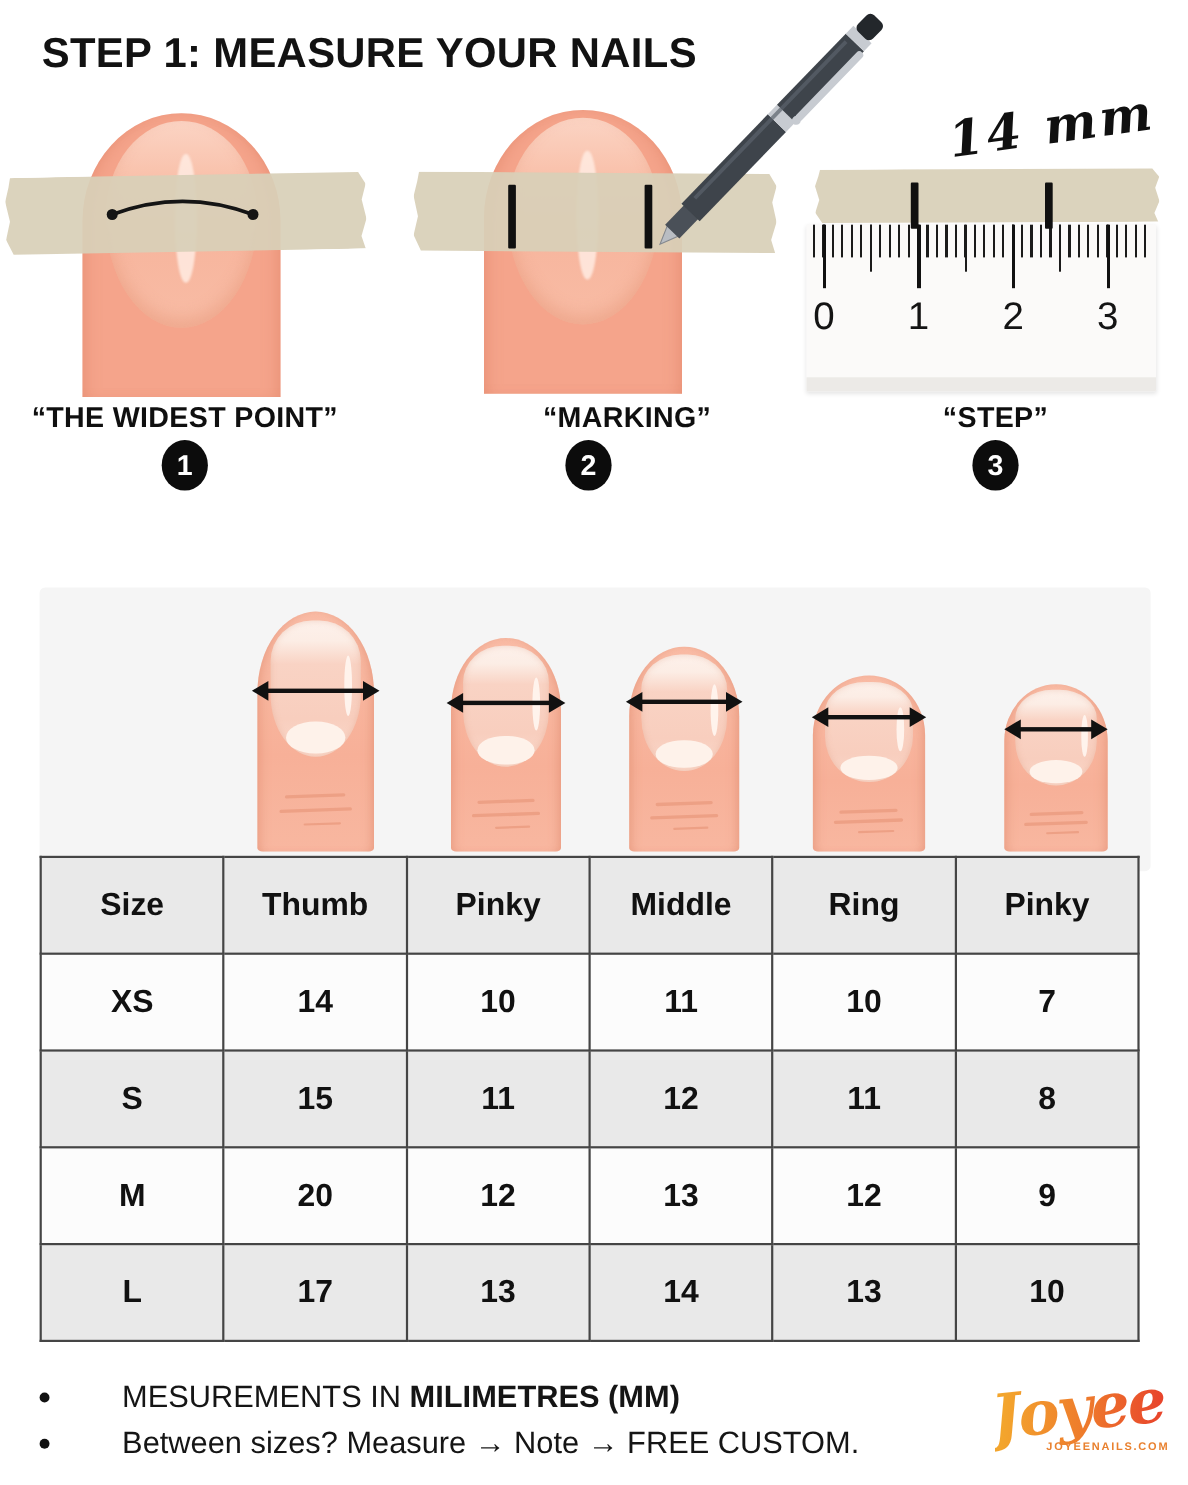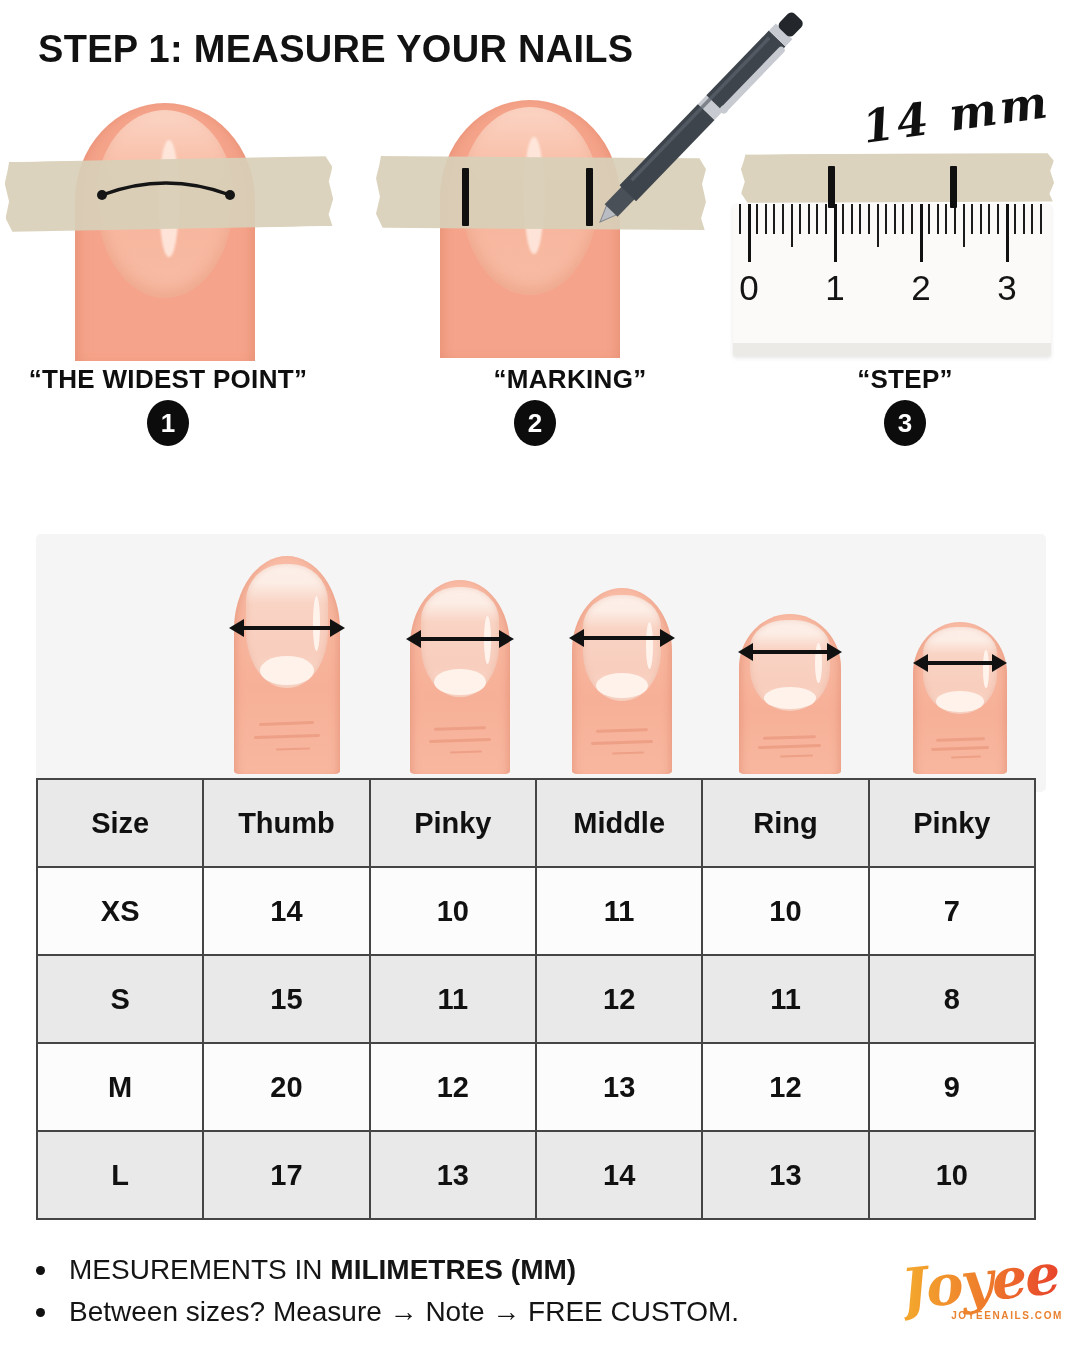--- a/index.html
+++ b/index.html
@@ -96,21 +96,21 @@
                 font-size:29px; font-weight:700; color:#111; height:88px; }
   .size-table thead th { background:#E9E9E9; }
   .size-table tbody tr:nth-child(odd) td { background:#FCFCFC; }
   .size-table tbody tr:nth-child(even) td { background:#E9E9E9; }
 
   
   .bullets { position:absolute; left:36px; top:1250px; }
   .bullet-row { display:flex; align-items:center; height:40px; margin-bottom:2px; font-size:28px; color:#151515; }
   .dot { width:9px; height:9px; border-radius:50%; background:#111; margin-right:24px; flex:0 0 auto; }
   .bullet-row b { font-weight:700; white-space:pre; }
-  .bullet-row .pre { white-space:pre; }
+  .bullet-row .pre { white-space:pre;margin-left:42px; }
 
   .logo { position:absolute; left:893px; top:1248px; width:172px; height:100px; }
   .logo-script { position:absolute; left:8px; top:0px; font-family:"DejaVu Serif", serif; font-style:italic;
                  font-weight:700; font-size:56px; letter-spacing:-2px; transform:rotate(-6deg);
                  background:linear-gradient(100deg,#F3A52D 10%,#EE7A2C 55%,#E8452B 95%);
                  -webkit-background-clip:text; background-clip:text;
                  -webkit-text-fill-color:transparent; color:#ED6A28; }
   .logo-sub { position:absolute; right:2px; top:62px; font-size:10px; font-weight:700;
               letter-spacing:1.6px; color:#E9812F; }
 </style>

